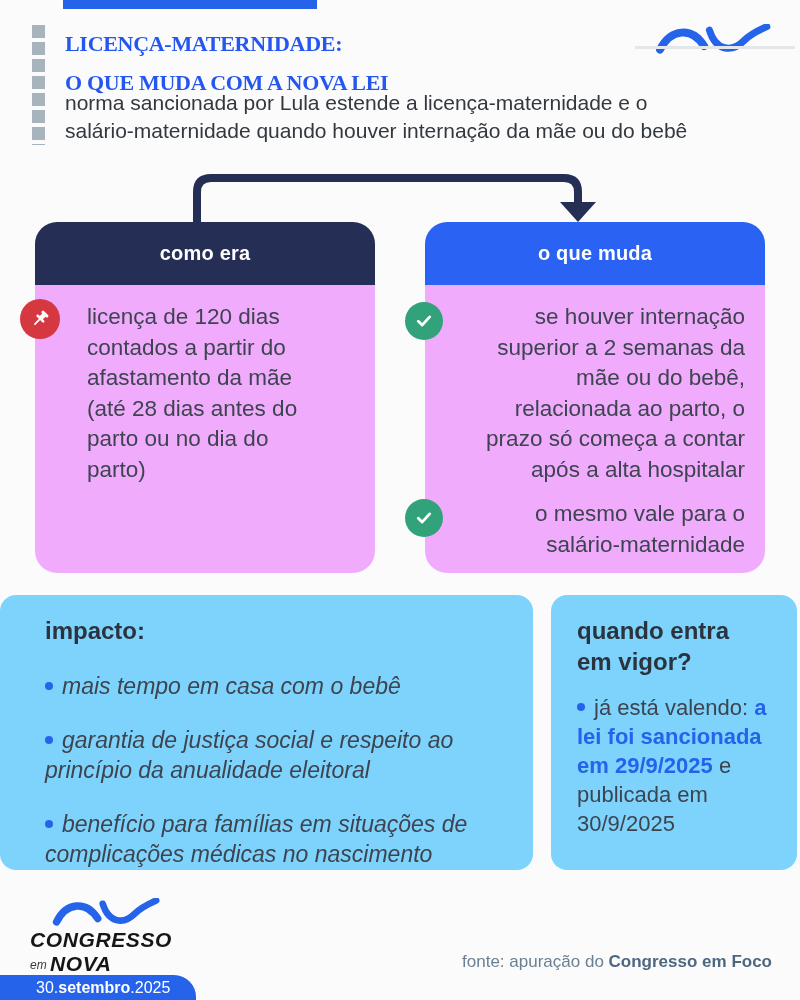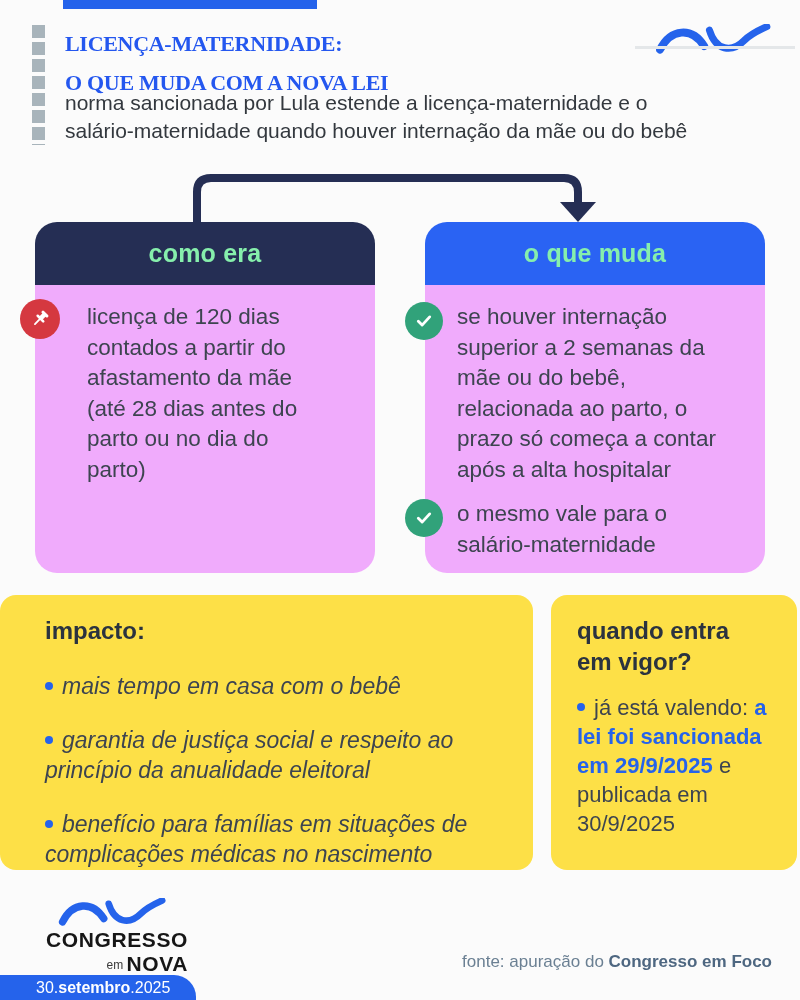--- a/index.html
+++ b/index.html
@@ -21,59 +21,59 @@
   .logo-top { position:absolute; left:647px; top:24px; width:132px; height:30px; }
   .logo-underline { position:absolute; left:635px; top:46px; width:160px; height:3px; background:#e4e7e9; }
   
   .arrow-svg { position:absolute; left:150px; top:168px; }
   
   .card { position:absolute; top:222px; width:340px; }
   .card-before { left:35px; }
   .card-after  { left:425px; }
   .card-head {
     height:63px; border-radius:22px 22px 0 0; display:flex; align-items:center; justify-content:center;
-    color:#86efac; font-size:25px; font-weight:bold; letter-spacing:0.2px;
+    color:#ffffff; font-size:20px; font-weight:bold; letter-spacing:0.2px;
   }
   .head-navy { background:#252e54; }
   .head-blue { background:#2a63f3;text-align:center; }
   .card-body {
     position:relative; height:288px; background:#f0abfc; border-radius:0 0 22px 22px;
   }
   .body-before { padding:17px 16px 0 52px; }
   .body-after  { padding:17px 16px 0 32px; }
   .pin-badge {
     position:absolute; left:-15px; top:14px; width:40px; height:40px; border-radius:50%;
     background:#d53840; display:flex; align-items:center; justify-content:center;
   }
-  .check-item { position:relative; }
+  .check-item { position:relative;text-align:right; }
   .check-item + .check-item { margin-top:14px; }
   .check-badge {
     position:absolute; left:-52px; top:0; width:38px; height:38px; border-radius:50%;
     background:#31a27a; display:flex; align-items:center; justify-content:center;
   }
   .body-text { font-size:22.5px; line-height:30.5px; color:#3d4450; }
   .before-text { width:232px; }
   .after-text { width:288px; }
   
-  .panel { position:absolute; top:595px; height:275px; background:#fde047; border-radius:16px; }
+  .panel { position:absolute; top:595px; height:275px; background:#7dd3fc; border-radius:16px; }
   .panel-impact { left:0; width:533px; padding:20px 30px 0 45px; }
   .panel-when { left:551px; width:246px; padding:20px 20px 0 26px; }
   .panel-heading { font-size:24px; line-height:31px; font-weight:bold; color:#2b333f; }
   .impact-bullets { margin-top:25px;font-style:italic; }
   .bullet { font-size:23px; line-height:30px; color:#3d4450; width:472px; }
   .bullet + .bullet { margin-top:24px; }
   .dot {
     display:inline-block; width:8px; height:8px; border-radius:50%;
     background:#2563eb; margin-right:9px; vertical-align:middle; transform:translateY(-2px);
   }
   .when-heading { width:178px; }
   .when-bullet { margin-top:16px; font-size:22px; line-height:29px; color:#3d4450; width:192px; }
   .hl { color:#2563eb; font-weight:bold; }
   
-  .footer-logo { position:absolute; left:36px; top:898px; width:152px; text-align:right; }
+  .footer-logo { position:absolute; left:30px; top:898px; width:152px; text-align:left;font-style:italic; }
   .footer-waves { display:block; margin:0 auto; }
   .brand-top { font-size:21px; font-weight:bold; letter-spacing:0.6px; color:#161616; margin-top:2px; }
   .brand-bottom { font-size:21px; font-weight:bold; letter-spacing:0.6px; color:#161616; margin-top:0px; }
   .brand-em { font-size:12px; font-weight:normal; color:#3a3a3a; letter-spacing:0.2px; margin-right:3px; vertical-align:2px; }
   .date-bar {
     position:absolute; left:0; top:975px; width:196px; height:25px; background:#2563eb;
     border-radius:0 22px 0 0; color:#ffffff; font-size:16px; line-height:26px; padding-left:36px;
   }
   .date-bold { font-weight:bold; }
   .source-line { position:absolute; right:28px; top:952px; font-size:17px; color:#6b8093; }

